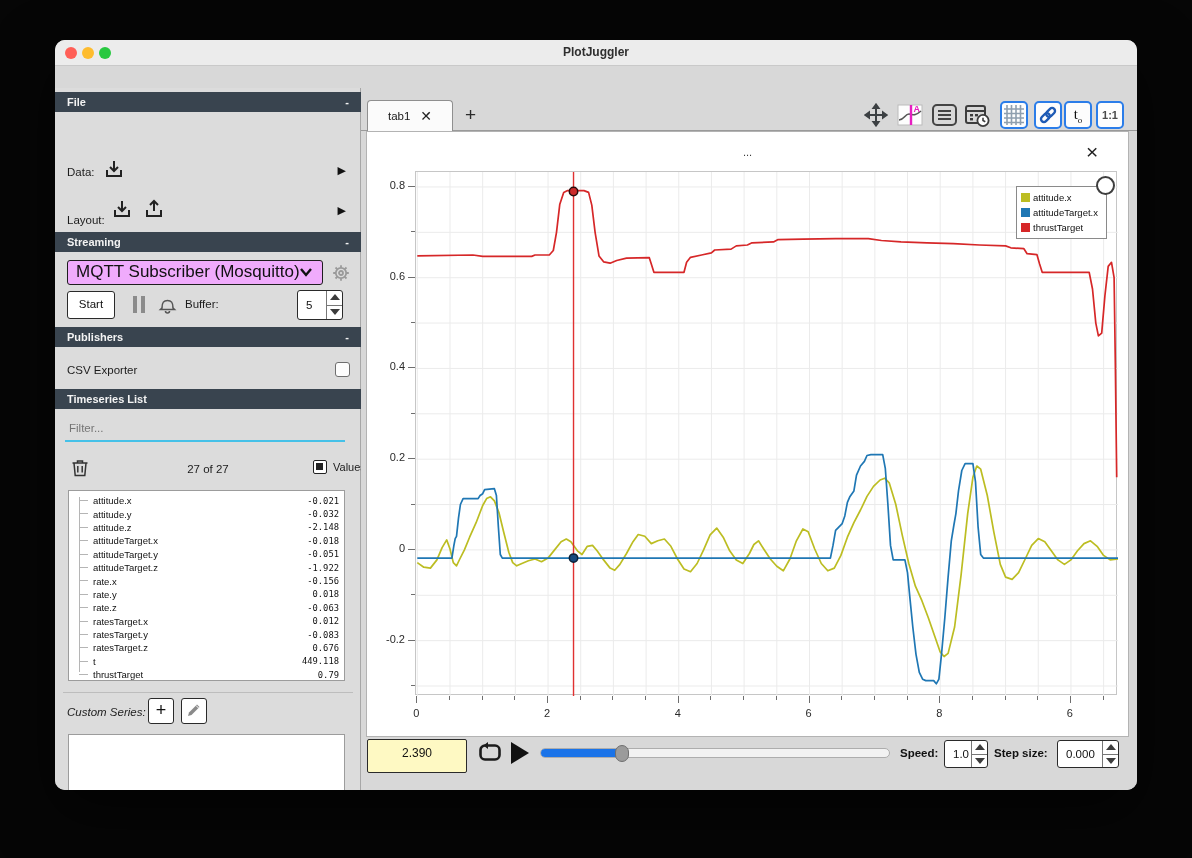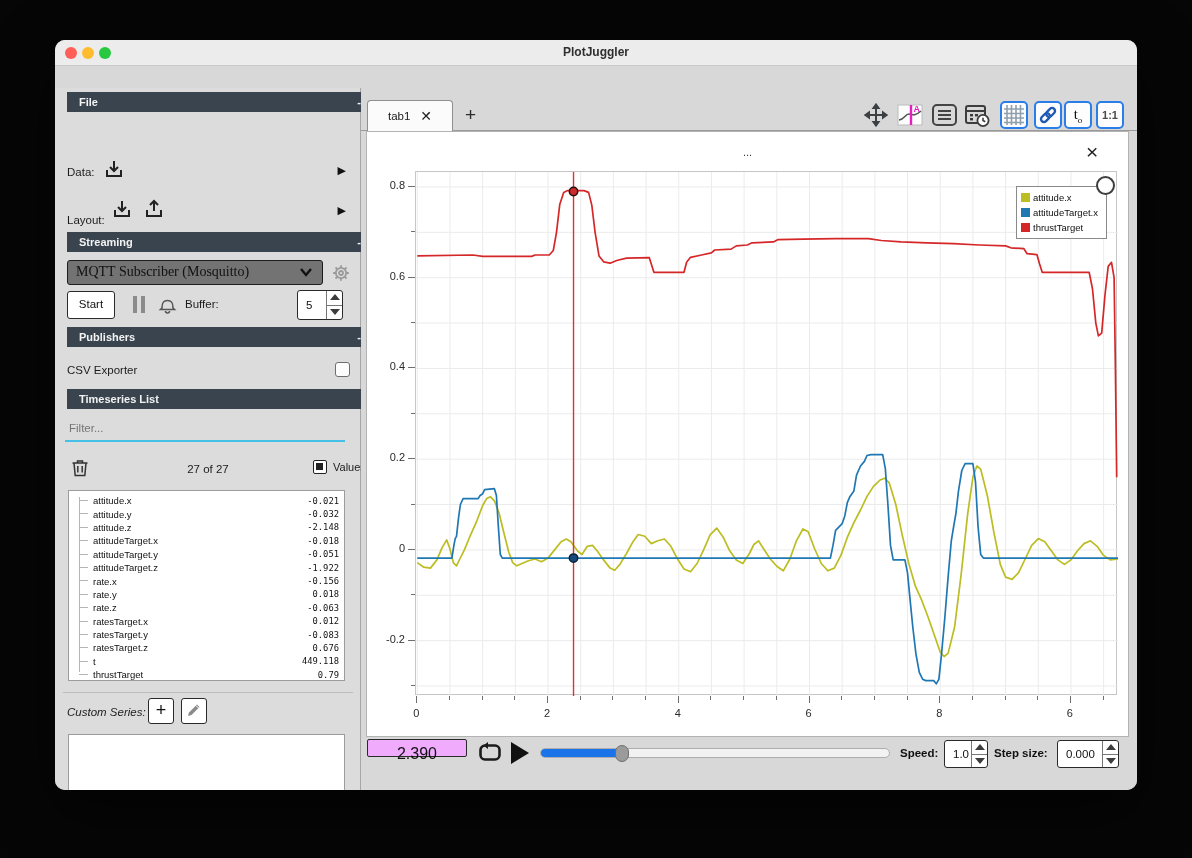--- a/index.html
+++ b/index.html
@@ -20,30 +20,30 @@
 
   
   #menubar { position:absolute; left:0; top:26px; right:0; height:22px; background:#212121;
              color:#f4f4f4; font-size:11.5px; display:flex; align-items:center; gap:18px;
              padding-left:12px; }
   .menu-item { cursor:default; }
 
   
   #sidebar { position:absolute; left:0; top:48px; width:306px; bottom:0;
              background:#dcdcdc; border-right:1px solid #a7a7a7; }
-  .sect-hdr { position:absolute; left:12px; width:306px; height:20px; background:#39444f;
+  .sect-hdr { position:absolute; left:0; width:306px; height:20px; background:#39444f;
               color:#f3f3f3; font-size:11px; font-weight:bold; line-height:20px;
               padding:0 12px; }
   .sect-hdr .dash { float:right; font-weight:bold; }
   .side-label { font-size:11.5px; color:#1c1c1c; }
   .row-arrow { position:absolute; right:14px; font-size:11px; color:#111; }
 
-  #combo { position:absolute; left:12px; top:172px; width:256px; height:25px; background:#737373;
-           border:1.5px solid #1e1e1e; border-radius:3px; font-size:14px; color:#111;
-           line-height:22px; padding-left:8px;font-family:Liberation Serif, serif; }
+  #combo { position:absolute; left:12px; top:172px; width:256px; height:25px; background:#f0abfc;
+           border:1.5px solid #1e1e1e; border-radius:3px; font-size:17px; color:#111;
+           line-height:22px; padding-left:8px; }
   #combo-chevron { position:absolute; right:8px; top:3px; }
   #gear { position:absolute; left:276px; top:175px; }
 
   #start-btn { position:absolute; left:12px; top:203px; width:48px; height:28px; background:#fff;
                border:1.5px solid #2a2a2a; border-radius:3px; font-size:11.5px; color:#111;
                text-align:center; line-height:25px; }
   #pause-icon { position:absolute; left:78px; top:208px; width:12px; height:17px; }
   #pause-icon div { position:absolute; top:0; width:4px; height:17px; background:#8b8b8b; }
   #bell { position:absolute; left:102px; top:206px; }
   #buffer-label { position:absolute; left:130px; top:210px; }
@@ -137,22 +137,22 @@
   .lg-row { display:flex; align-items:center; gap:3px; height:15px; }
   .lg-sw { width:9px; height:9px; flex:0 0 9px; }
   .lg-name { font-size:9.5px; color:#111; }
 
   #cursor-box { position:absolute; left:176px; top:178px;
                 font-family:"DejaVu Sans Mono", monospace; font-size:10px; line-height:13px; }
   .cv-line { white-space:pre; }
   .cv-val { display:inline-block; width:42px; text-align:right; }
 
   
-  #time-box { position:absolute; left:6px; top:651px; width:100px; height:18px; background:#f0abfc;
-              border:1.5px solid #2a2a2a; border-radius:2px; font-size:16px; color:#111;
+  #time-box { position:absolute; left:6px; top:651px; width:100px; height:34px; background:#fef9c3;
+              border:1.5px solid #2a2a2a; border-radius:2px; font-size:12px; color:#111;
               text-align:center; line-height:27px; font-family:"Liberation Sans", sans-serif; }
   #loop-btn { position:absolute; left:116px; top:653px; }
   #play-btn { position:absolute; left:150px; top:654px; width:0; height:0;
               border-top:11px solid transparent; border-bottom:11px solid transparent;
               border-left:18px solid #111; }
   #slider { position:absolute; left:179px; top:660px; width:350px; height:10px;
             background:#f2f2f2; border:1px solid #adadad; border-radius:5px; }
   #slider-fill { position:absolute; left:0; top:0; bottom:0; background:#1a73e8;
                  border-radius:5px 0 0 5px; }
   #slider-handle { position:absolute; top:-4px; width:14px; height:17px; background:#9b9b9b;

